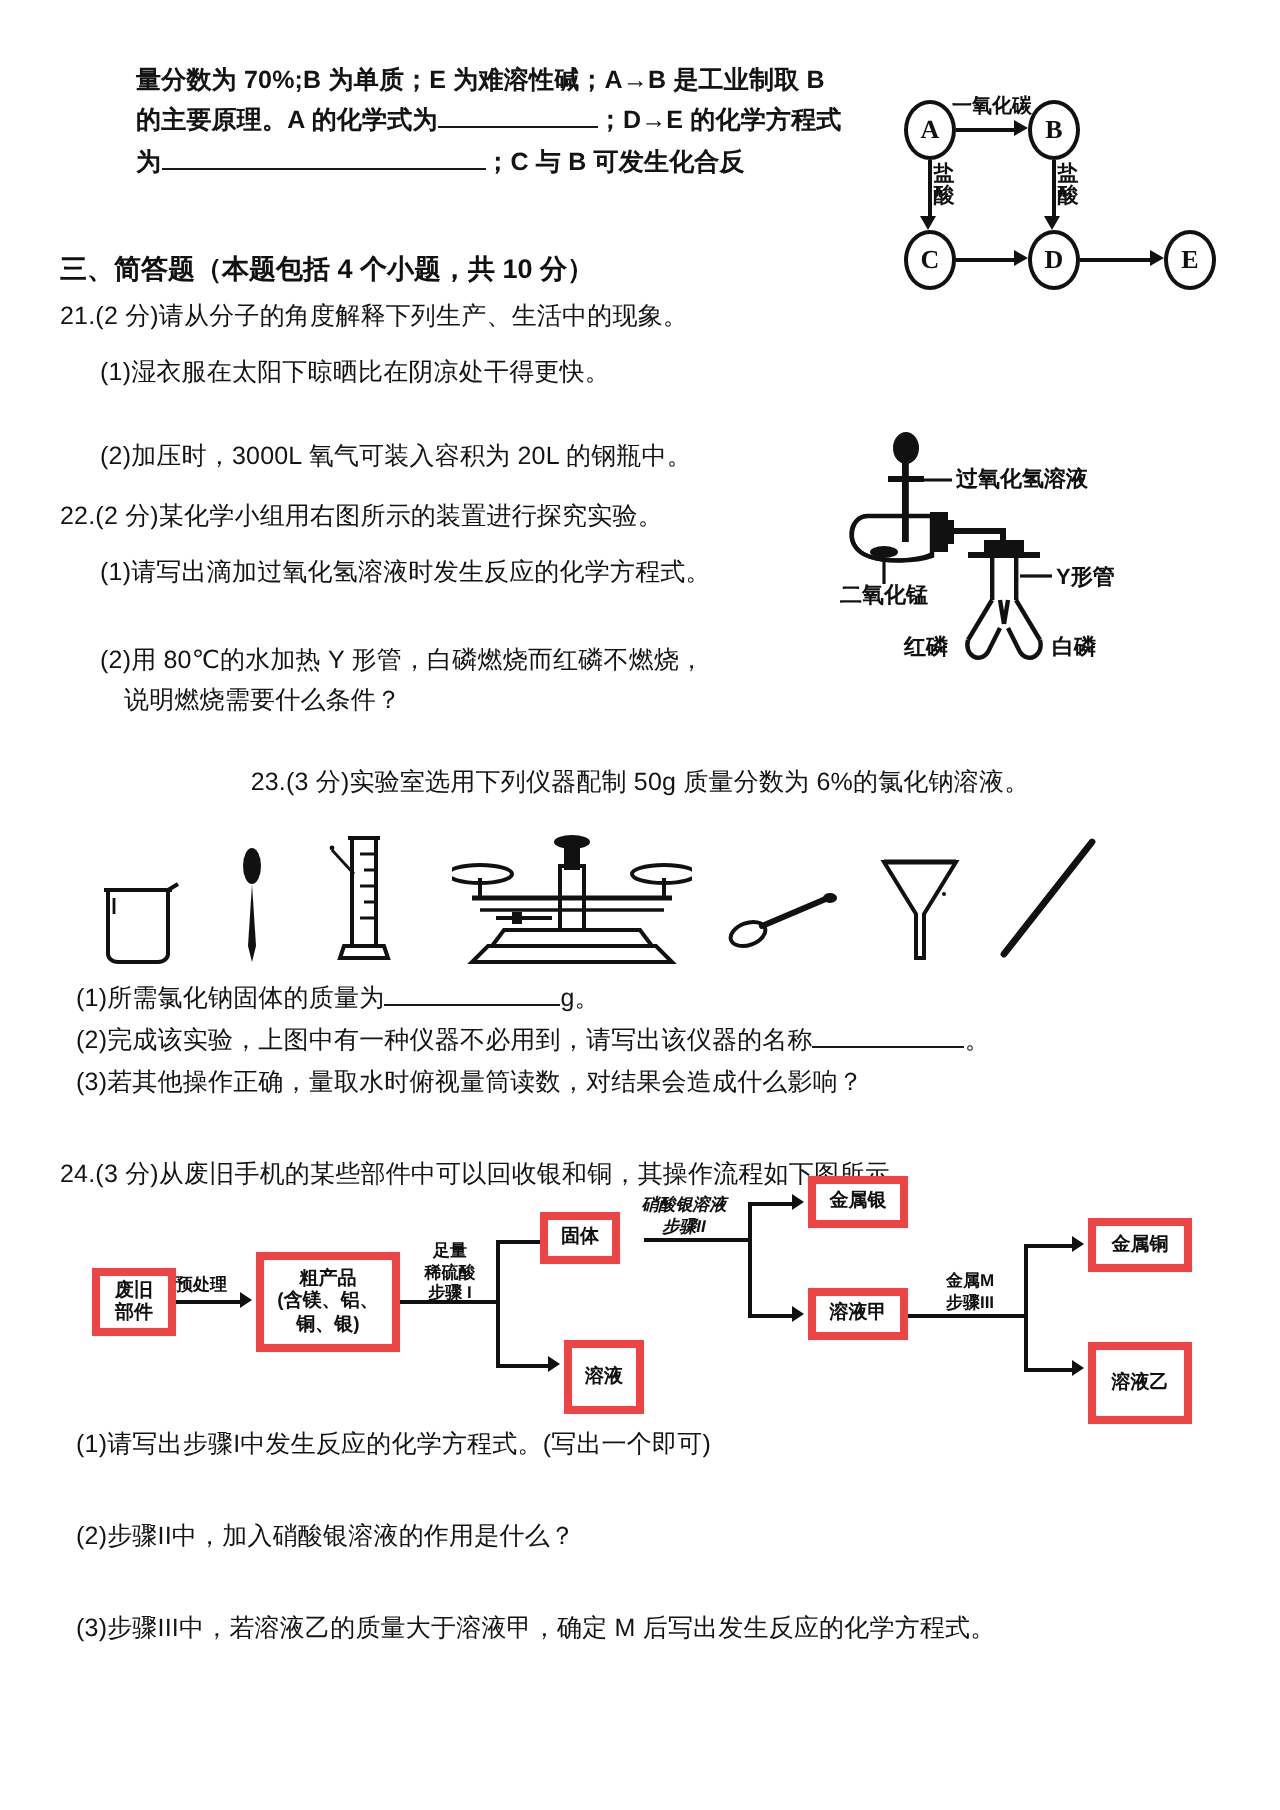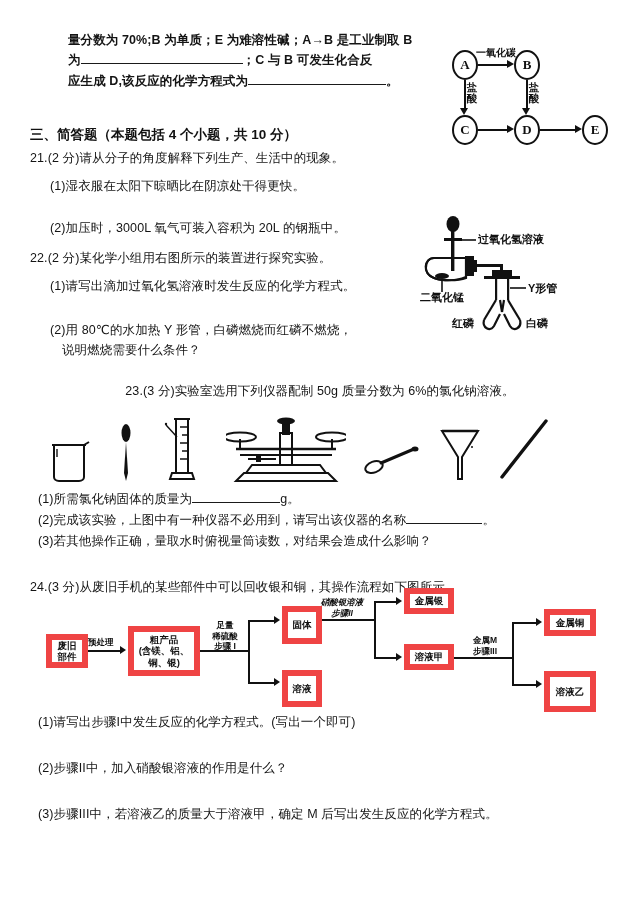--- a/index.html
+++ b/index.html
@@ -76,21 +76,21 @@
   #apparatus-diagram { position: absolute; left: 420px; top: 216px; width: 220px; height: 120px; }
   .ap-label { position: absolute; font-size: 11px; font-weight: bold; white-space: nowrap; color: #111; }
 
   
   #instrument-row { position: absolute; left: 46px; top: 398px; width: 560px; height: 85px; }
   .instr { position: absolute; bottom: 0; }
 
   
   #flow-diagram { position: absolute; left: 46px; top: 598px; width: 586px; height: 108px; }
   .fbox {
-    position: absolute; border: 6px solid #ef4444; background: #fff;
+    position: absolute; border: 4px solid #ef4444; background: #fff;
     display: flex; flex-direction: column; align-items: center; justify-content: center;
     font-size: 9.5px; font-weight: bold; line-height: 1.18; text-align: center; color: #111;
     font-family: "Liberation Sans", sans-serif;
   }
   .fline { position: absolute; background: #111; }
   .fh { height: 1.8px; }
   .fv { width: 1.8px; }
   .farrow-r {
     position: absolute; width: 0; height: 0;
     border-left: 6px solid #111; border-top: 4px solid transparent; border-bottom: 4px solid transparent;
@@ -98,24 +98,24 @@
   .flabel { position: absolute; font-size: 8.5px; font-weight: bold; white-space: nowrap; color: #111; line-height: 1.25; text-align: center; }
 </style>
 </head>
 <body>
 
 <div class="page">
 
   <div id="top-paragraph">
     <div class="txt line">量分数为 70%;B 为单质；E 为难溶性碱；A→B 是工业制取 B</div>
     <div class="txt line">
+      <span>的主要原理。A 的化学式为</span><span class="blank" style="width:80px;"></span><span>；D→E 的化学方程式</span>
+    </div>
+    <div class="txt line">
       <span>为</span><span class="blank" style="width:162px;"></span><span>；C 与 B 可发生化合反</span>
-    </div>
-    <div class="txt line">
-      <span>应生成 D,该反应的化学方程式为</span><span class="blank" style="width:138px;"></span><span>。</span>
     </div>
   </div>
 
   <div id="relation-diagram">
 
     <div class="node-circle" style="left:0px; top:18px;">
         <span>A</span>
       </div>
     <div class="node-circle" style="left:62px; top:18px;">
         <span>B</span>
@@ -315,21 +315,21 @@
     </div>
 
     <div class="fline fv" style="left:202px; top:22px; height:62px;"></div>
 
     <div class="fline fh" style="left:202px; top:22px; width:28px;"></div>
     <div class="farrow-r" style="left:228px; top:18px;"></div>
 
     <div class="fline fh" style="left:202px; top:84px; width:28px;"></div>
     <div class="farrow-r" style="left:228px; top:80px;"></div>
 
-    <div class="fbox" style="left:236px; top:8px; width:40px; height:38px;">
+    <div class="fbox" style="left:224px; top:8px; width:40px; height:26px;">
       <span>固体</span>
     </div>
 
     <div class="fbox" style="left:236px; top:72px; width:40px; height:37px;">
       <span>溶液</span>
     </div>
 
     <div class="fline fh" style="left:276px; top:21px; width:52px;"></div>
     <div class="flabel" style="left:268px; top:-1px; width:56px;font-style:italic;">
       <span>硝酸银溶液</span><br>

